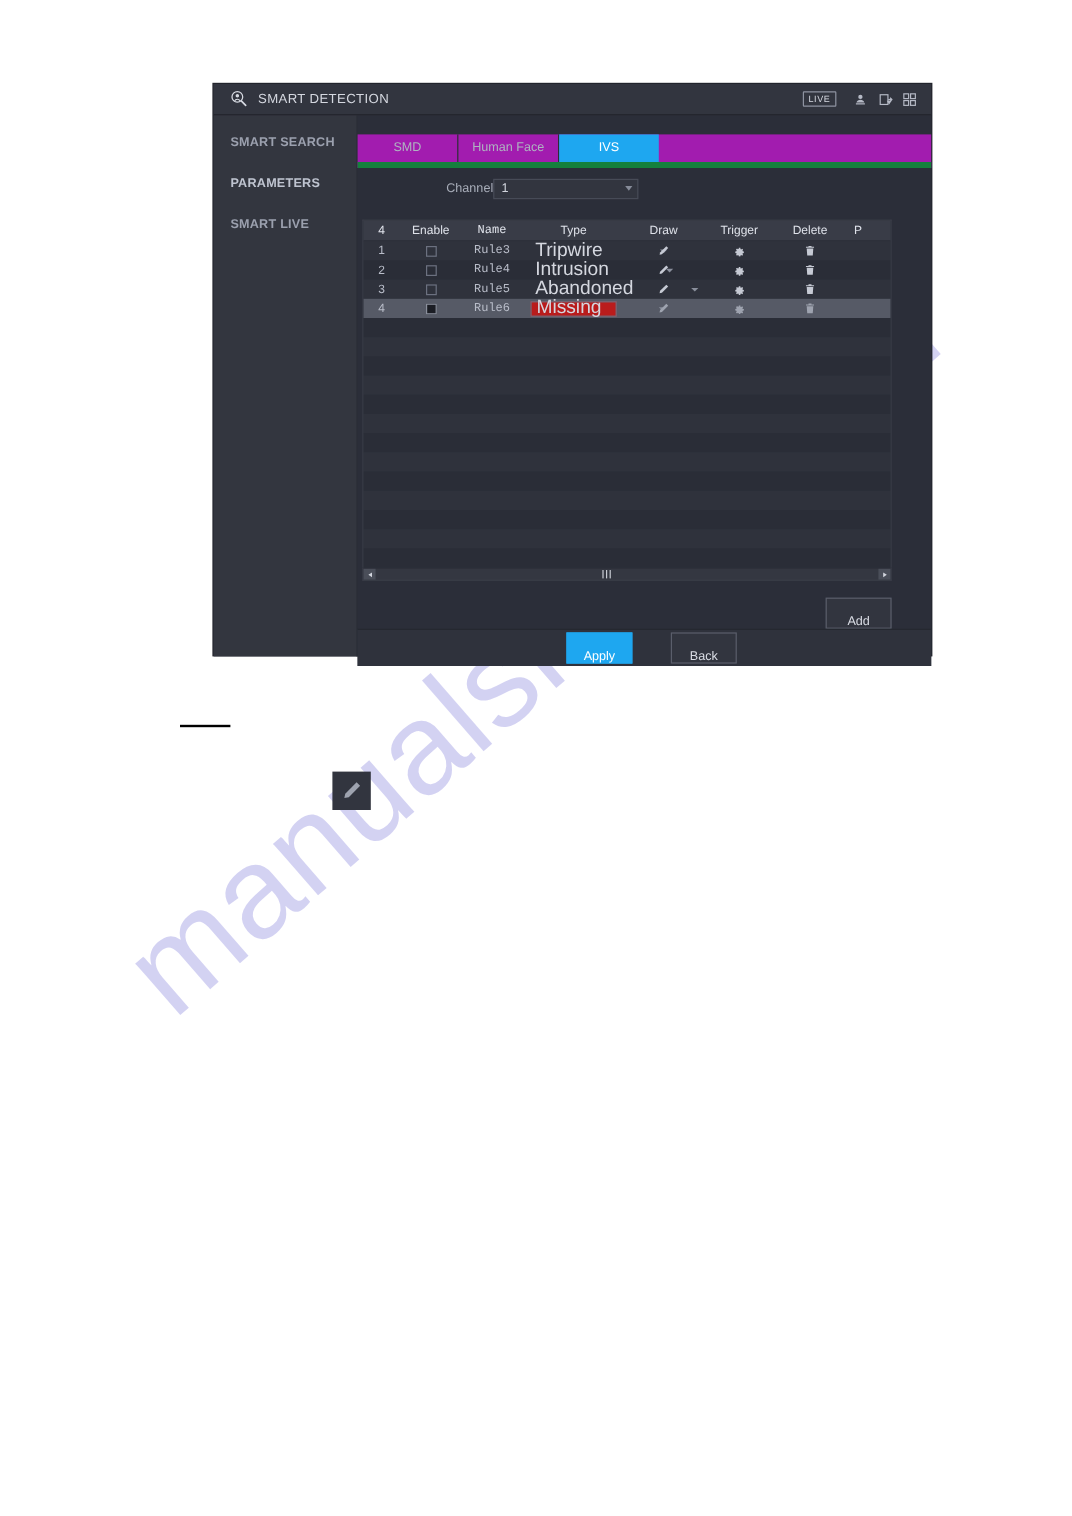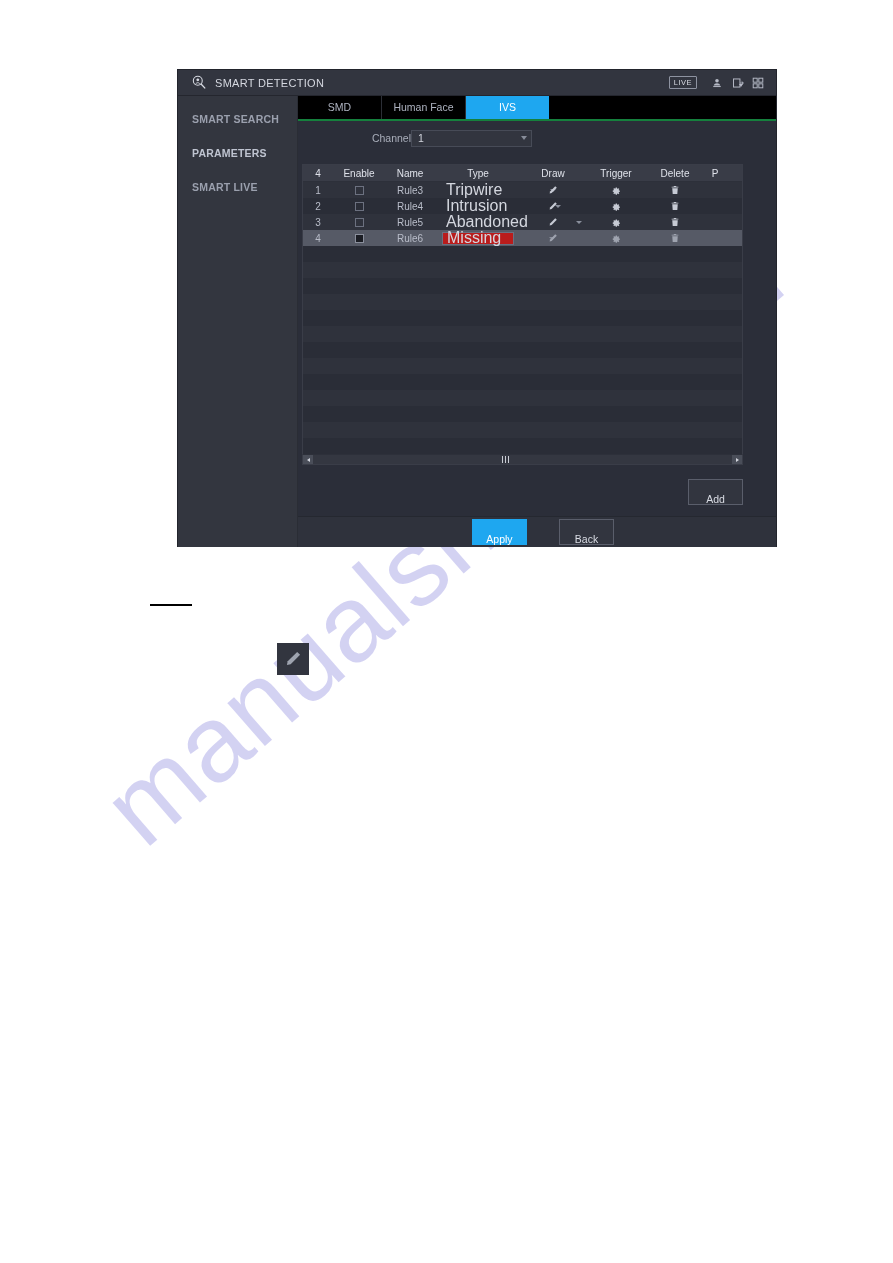--- a/index.html
+++ b/index.html
@@ -141,23 +141,24 @@
     display: flex;
     flex-direction: column;
     background: #2b2e39;
     min-width: 0;
   }
 
   
   .tabs {
     height: 23px;
     display: flex;
-    background: #000000;
-    border-bottom: 2px solid #15803d;
-    flex: 0 0 auto;
+    background: #a21caf;
+    border-bottom: 5px solid #15803d;
+    flex: 0 0 auto;
+    margin-top: 16px;
   }
   .tab {
     width: 83px;
     text-align: center;
     line-height: 23px;
     font-size: 10.5px;
     color: #aeb3c0;
     cursor: pointer;
     border-right: 1px solid #2b2e36;
   }
@@ -239,21 +240,21 @@
     font-size: 10px;
     color: #b9bdc9;
   }
   .tbl-row.odd  { background: #2f323c; }
   .tbl-row.even { background: #2a2d37; }
   .tbl-row.selected { background: #565a66; }
   .tbl-row .cell { text-align: center; display: flex; align-items: center; justify-content: center; height: 16px; }
 
   .c-idx   { width: 30px; flex: 0 0 auto; }
   .c-en    { width: 52px; flex: 0 0 auto; }
-  .c-name  { width: 50px; flex: 0 0 auto; }
+  .c-name  { width: 50px; flex: 0 0 auto; font-family: Liberation Mono, monospace; }
   .c-type  { width: 86px; flex: 0 0 auto; }
   .c-draw  { width: 64px; flex: 0 0 auto; }
   .c-trig  { width: 62px; flex: 0 0 auto; }
   .c-del   { width: 56px; flex: 0 0 auto; }
   .c-p     { width: 24px; flex: 0 0 auto; }
 
   .chk {
     width: 9px; height: 9px;
     border: 1px solid #6c7180;
     background: transparent;

